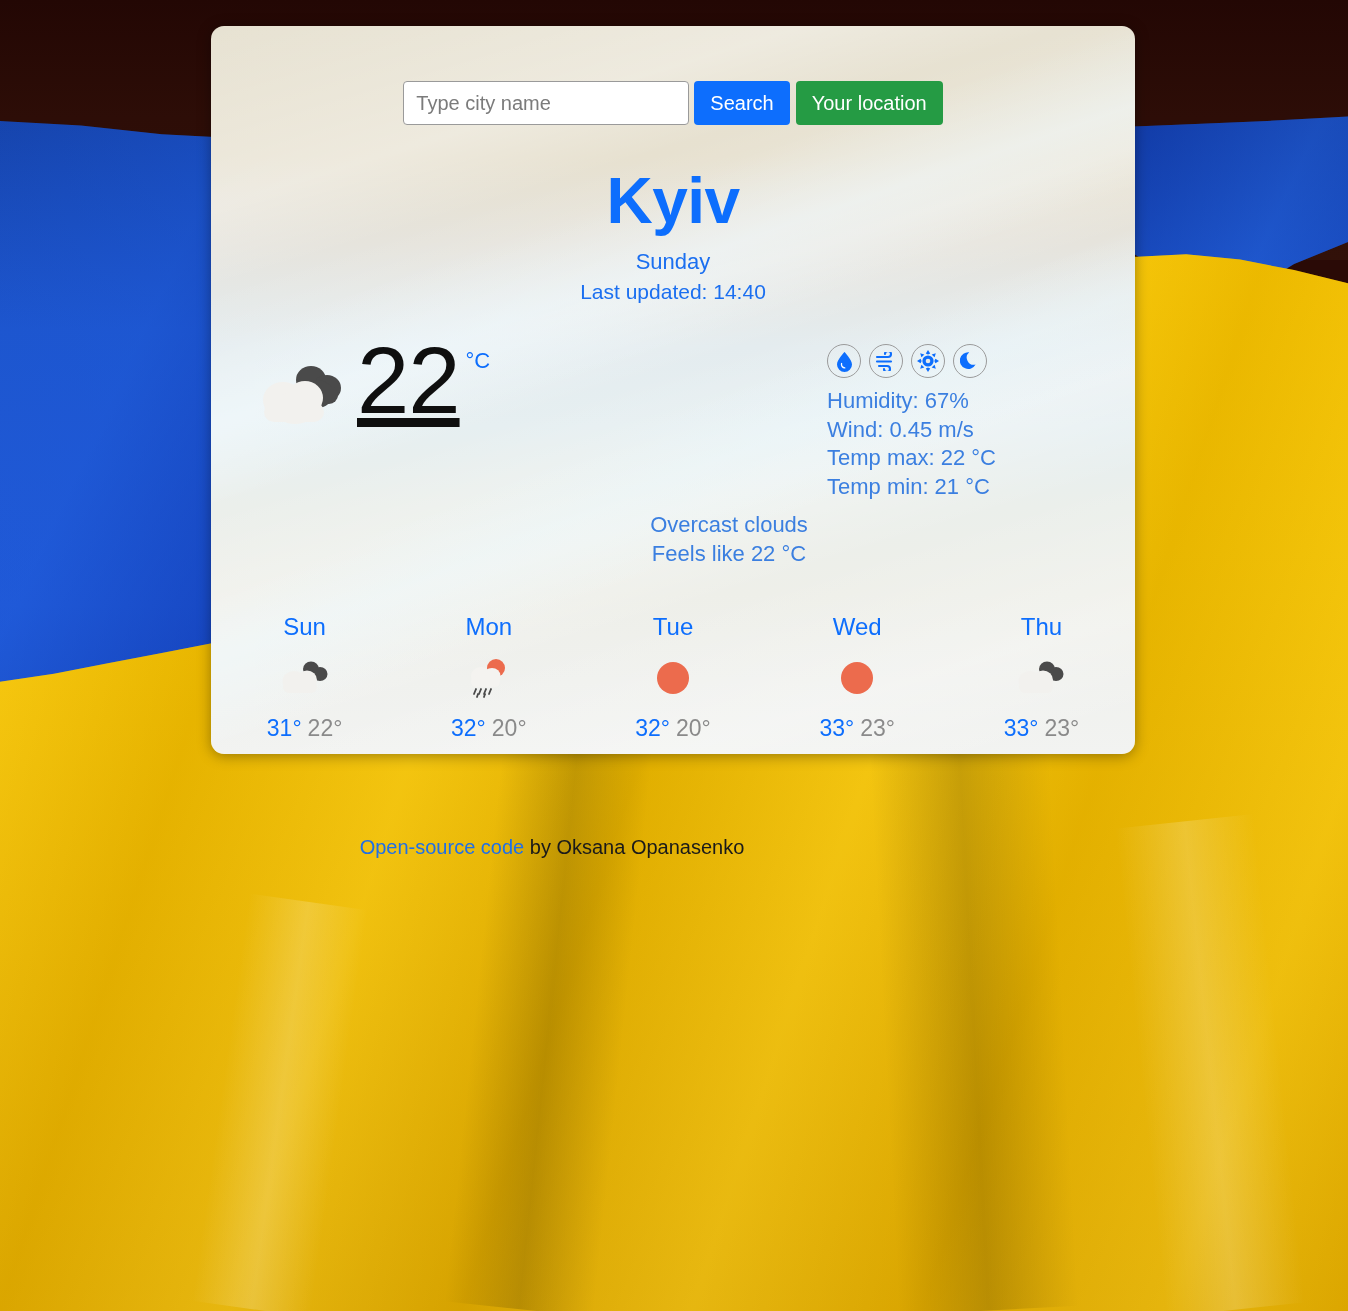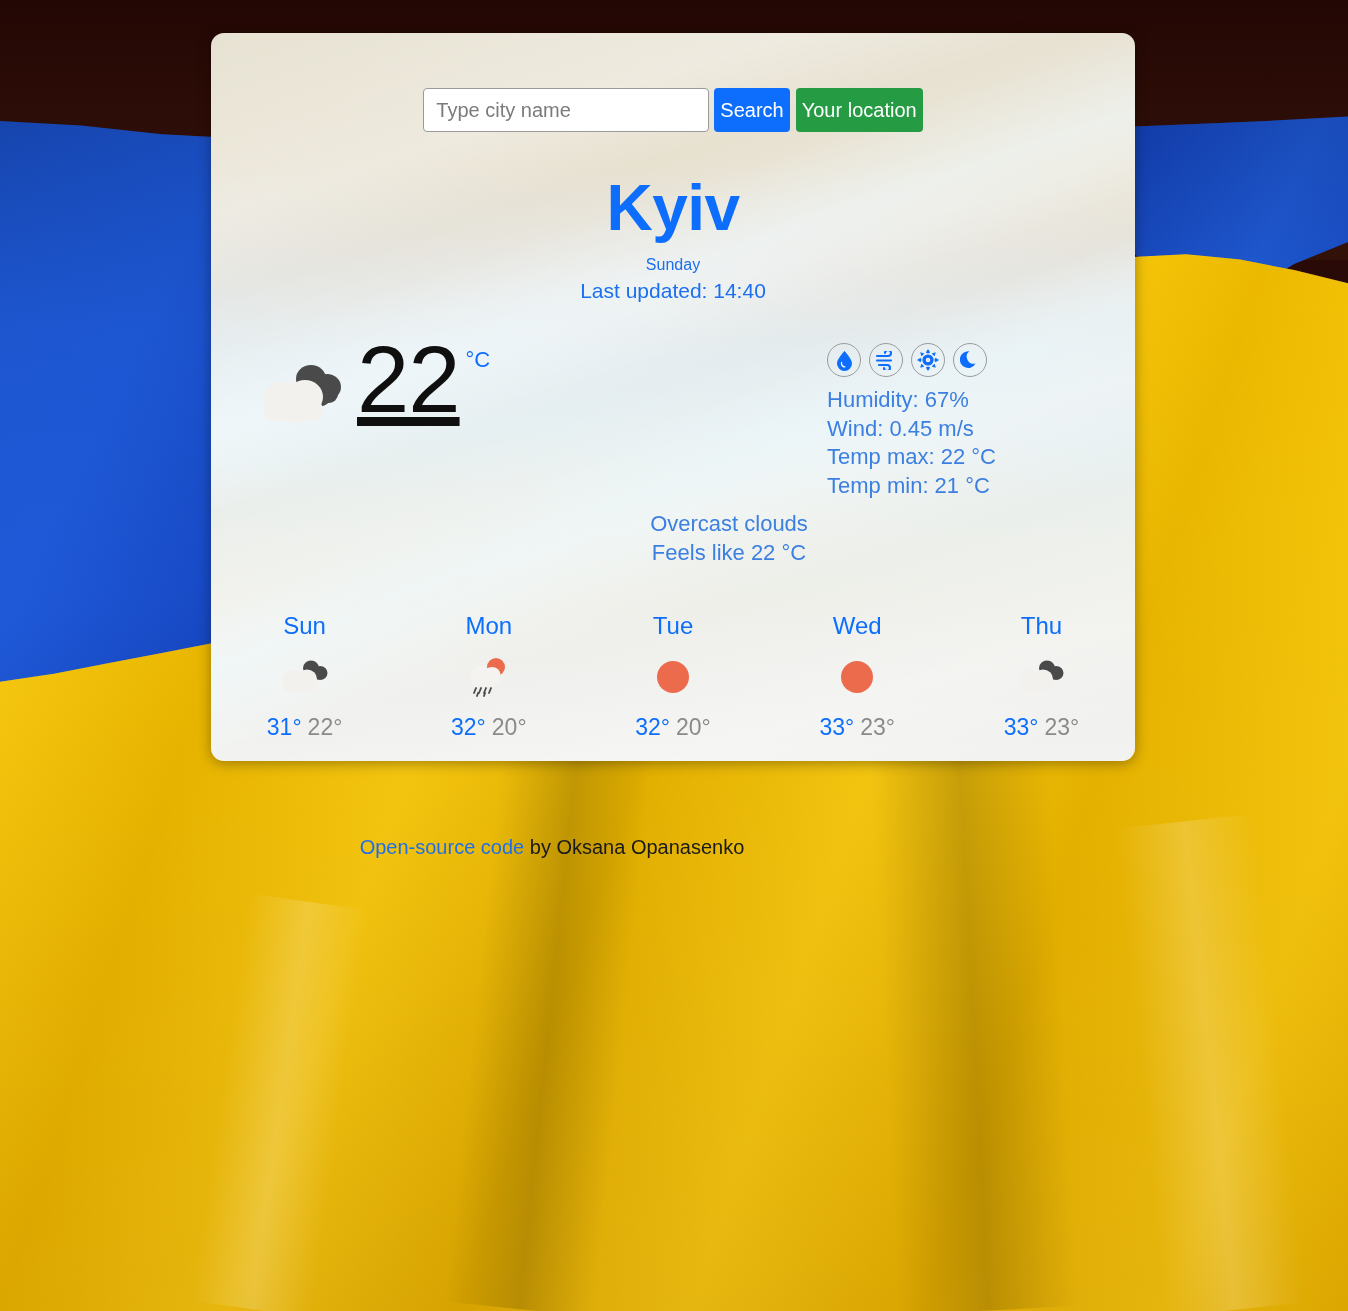--- a/index.html
+++ b/index.html
@@ -74,21 +74,21 @@
     background: linear-gradient(90deg, rgba(0,0,0,0.0), rgba(0,0,0,0.16), rgba(0,0,0,0.0));
   }
   .bg-shine {
     position: absolute; pointer-events: none;
     background: linear-gradient(90deg, rgba(255,255,255,0.0), rgba(255,255,255,0.18), rgba(255,255,255,0.0));
   }
 
   
   #card {
     position: absolute;
-    left: 211px; top: 33px;
+    left: 211px; top: 26px;
     width: 924px; height: 728px;
     border-radius: 13px;
     overflow: hidden;
     background:
       linear-gradient(163deg,
         rgba(255,255,255,0.0) 0%,
         rgba(255,255,255,0.30) 18%,
         rgba(255,255,255,0.0) 26%,
         rgba(255,255,255,0.28) 40%,
         rgba(255,255,255,0.0) 48%,
@@ -132,36 +132,36 @@
     outline: none;
   }
   #search-input::placeholder { color: #7b7b7b; }
   .btn {
     border: none; border-radius: 4px;
     color: #fff;
     font-size: 20px;
     font-family: "Liberation Sans", sans-serif;
     height: 44px;
     cursor: pointer;
-    padding: 0 6px;
+    padding: 0 16px;
     line-height: 44px;
   }
   #search-button { background: #0d6efd; margin-left: 5px; }
   #location-button { background: #259b44; margin-left: 6px; }
 
   
   .city-block { text-align: center; margin-top: 44px; }
   #city-name {
     color: #0d6efd;
     font-size: 64px;
     font-weight: bold;
     line-height: 1;
     letter-spacing: -0.5px;
   }
-  #city-day { color: #1b6ff0; font-size: 16px; margin-top: 16px; }
+  #city-day { color: #1b6ff0; font-size: 22px; margin-top: 16px; }
   #last-updated { color: #1b6ff0; font-size: 21px; margin-top: 5px; }
 
   
   .current-row {
     display: flex;
     margin-top: 32px;
     padding: 0 42px 0 44px;
   }
   .current-left { display: flex; align-items: flex-start; flex: 0 0 auto; }
   .big-icon { width: 96px; height: 80px; position: relative; margin-top: 22px; }

